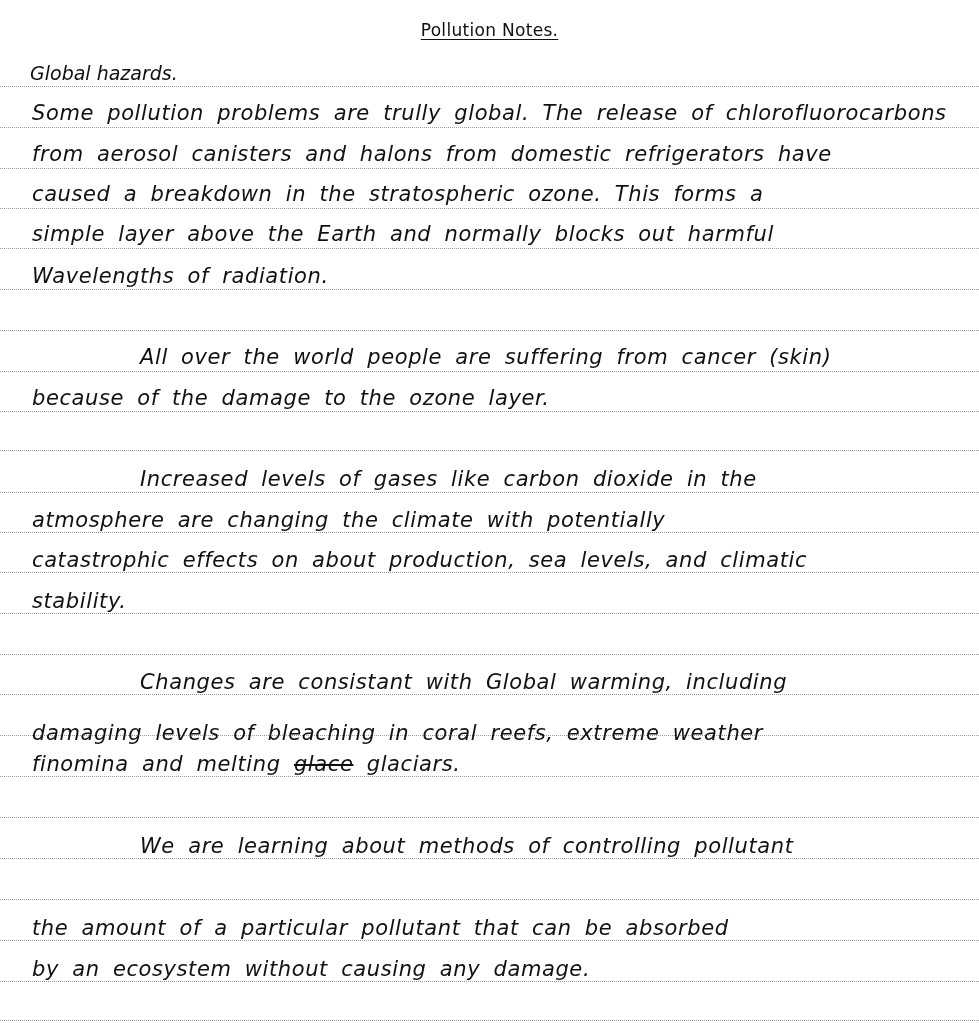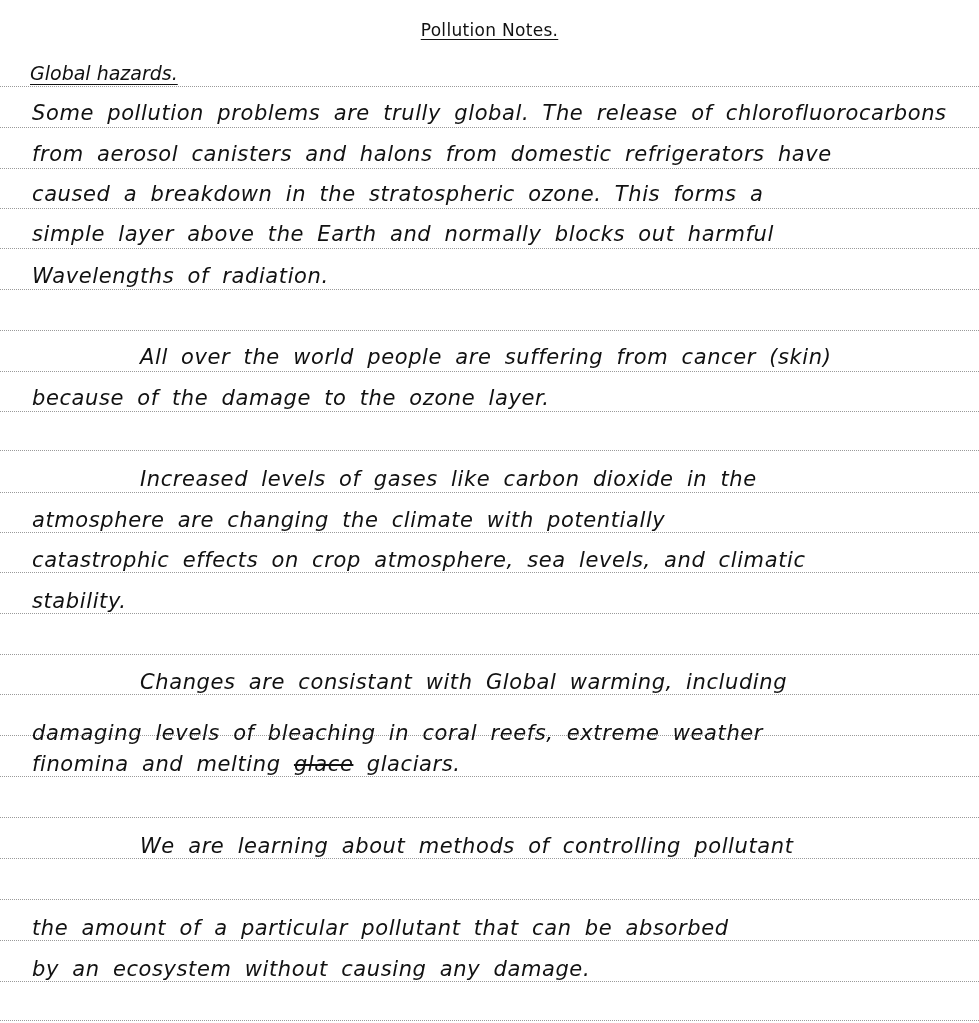--- a/index.html
+++ b/index.html
@@ -12,21 +12,21 @@
       position:absolute; left:0; width:979px; height:0;
       border-top:1px dotted #9a9a9a;
     }
     .title {
       position:absolute; top:20px; left:0; width:979px; text-align:center;
       font-size:17px; letter-spacing:0.3px;
     }
     .title span { text-decoration:underline; text-underline-offset:3px; }
     .heading {
       position:absolute; left:30px; font-size:19px; font-style:italic;
-      text-decoration:underline; text-underline-offset:4px;text-align:center;
+      text-underline-offset:4px;text-align:center;
     }
     .line {
       position:absolute; left:32px; white-space:nowrap;
       font-size:21px; font-style:italic; letter-spacing:0.6px;
       word-spacing:6px;
       text-align:center;
     }
     .line.indent { left:140px; }
     .strike { text-decoration:line-through; }
   </style>
@@ -68,21 +68,21 @@
   <div class="line" style="top:142px">from aerosol canisters and halons from domestic refrigerators have</div>
   <div class="line" style="top:182px">caused a breakdown in the stratospheric ozone. This forms a</div>
   <div class="line" style="top:222px">simple layer above the Earth and normally blocks out harmful</div>
   <div class="line" style="top:264px">Wavelengths of radiation.</div>
 
   <div class="line indent" style="top:345px">All over the world people are suffering from cancer (skin)</div>
   <div class="line" style="top:386px">because of the damage to the ozone layer.</div>
 
   <div class="line indent" style="top:467px">Increased levels of gases like carbon dioxide in the</div>
   <div class="line" style="top:508px">atmosphere are changing the climate with potentially</div>
-  <div class="line" style="top:548px">catastrophic effects on crop atmosphere, sea levels, and climatic</div>
+  <div class="line" style="top:548px">catastrophic effects on about production, sea levels, and climatic</div>
   <div class="line" style="top:589px">stability.</div>
 
   <div class="line indent" style="top:670px">Changes are consistant with Global warming, including</div>
   <div class="line" style="top:721px">damaging levels of bleaching in coral reefs, extreme weather</div>
   <div class="line" style="top:752px">
     <span>finomina and melting</span>
     <span class="strike">glace</span>
     <span>glaciars.</span>
   </div>
 

